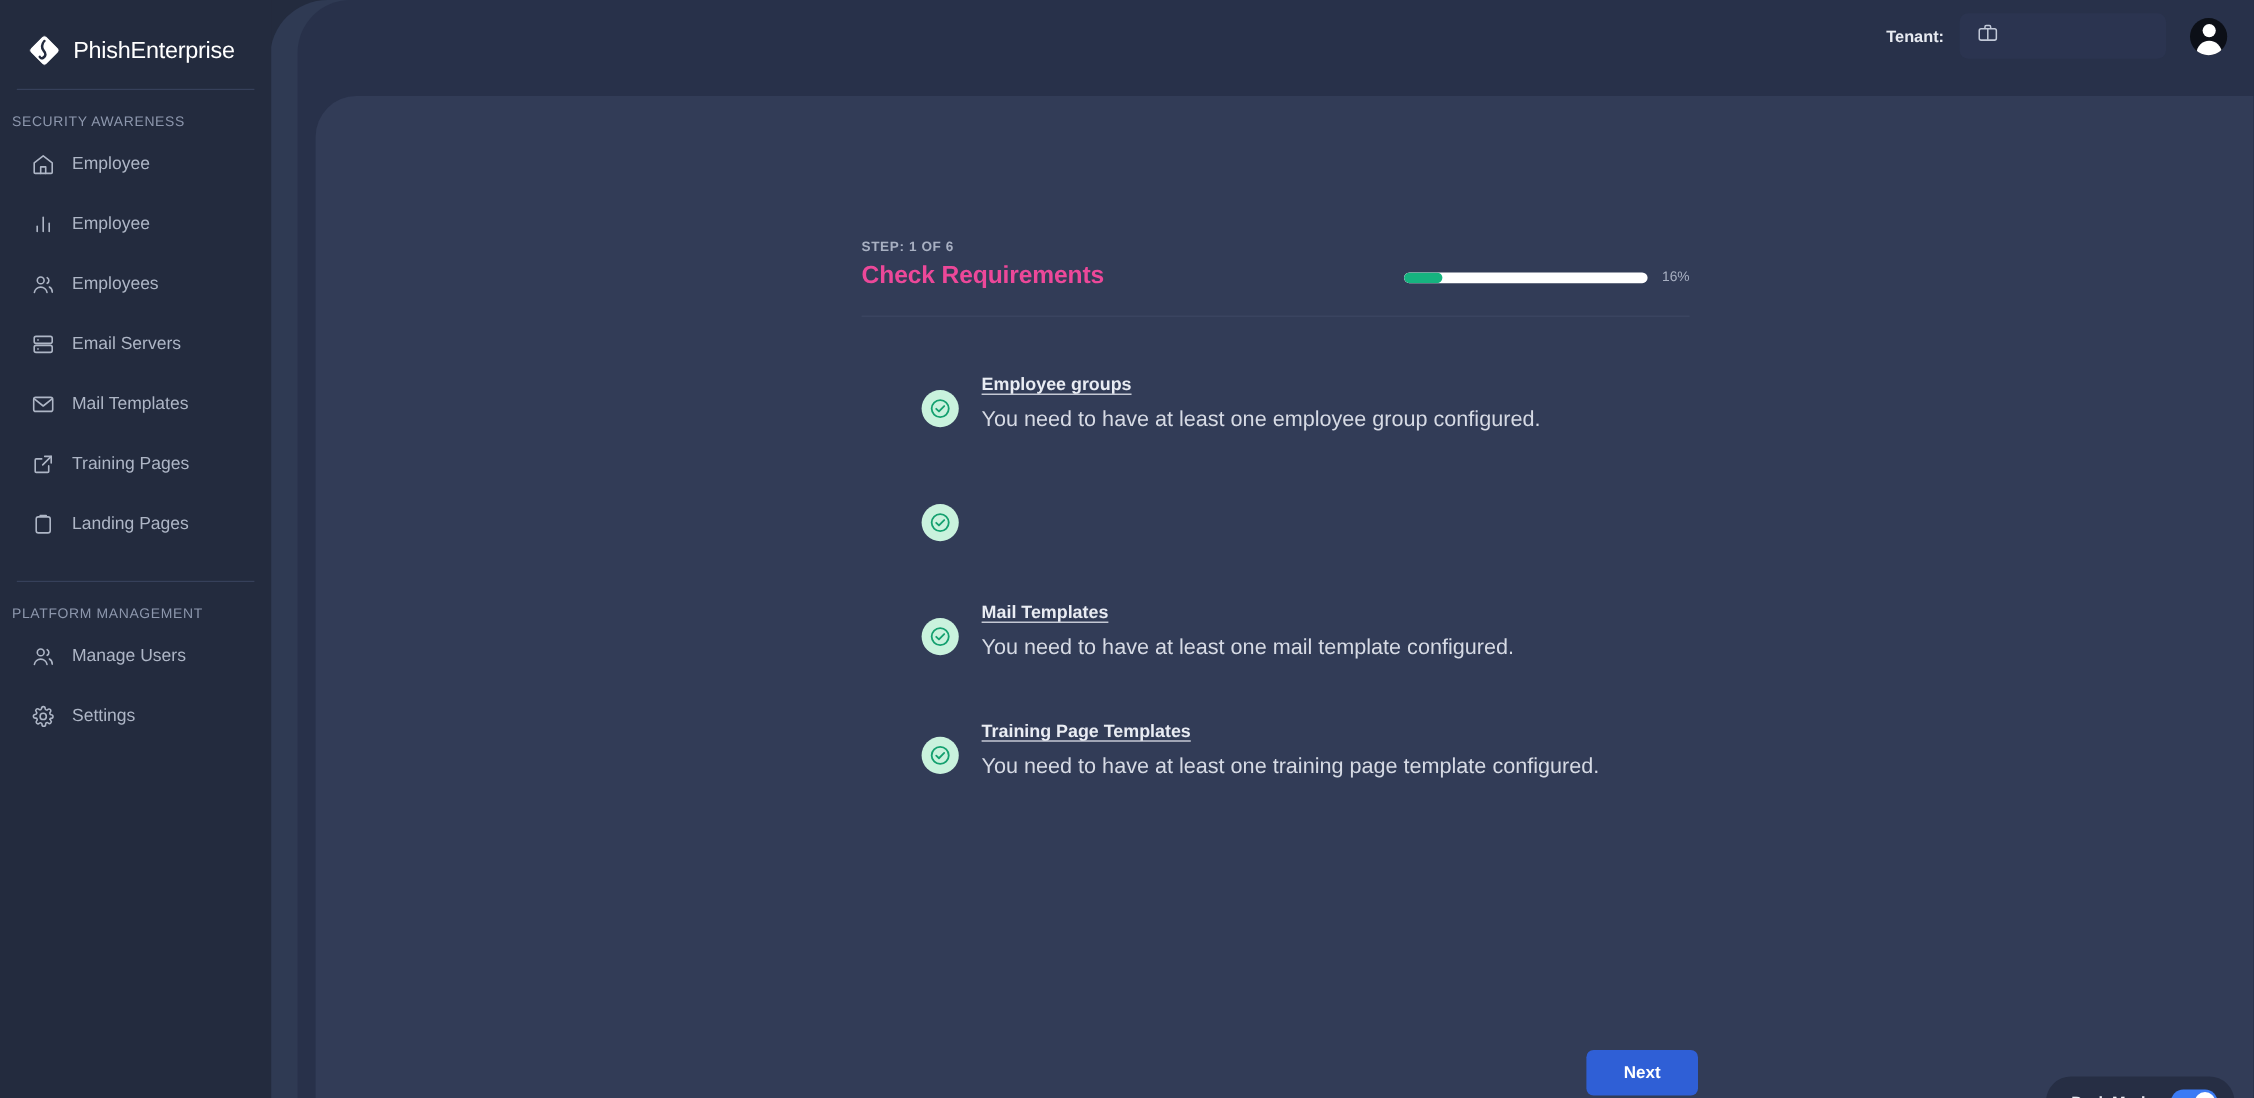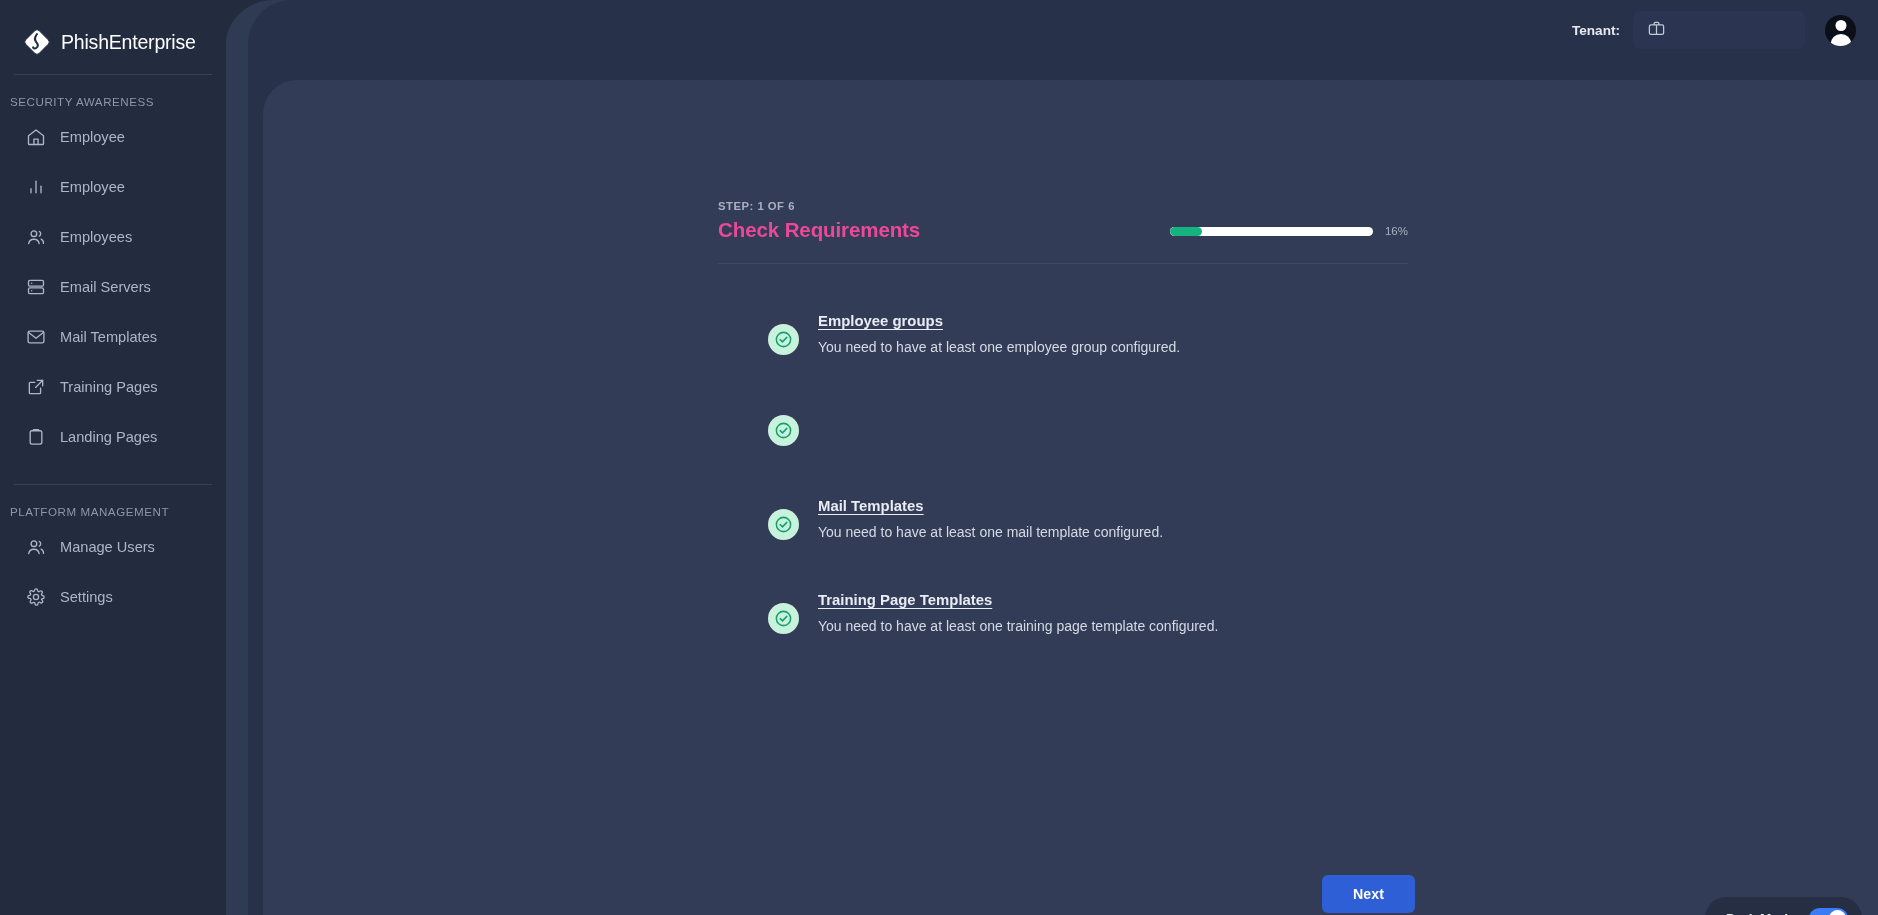--- a/index.html
+++ b/index.html
@@ -222,21 +222,21 @@
   }
   .wiz-rule {
     height: 1px;
     background: #3d4863;
     margin-top: 21px;
   }
 
   .req-list { margin-top: 48px; }
   .req-item {
     display: flex;
-    align-items: flex-end;
+    align-items: center;
     gap: 19px;
     margin-bottom: 51px;
     padding-left: 50px;
   }
   .req-check {
     width: 31px; height: 31px;
     flex: 0 0 31px;
     border-radius: 50%;
     background: #c9f2dd;
     display: flex;
@@ -249,21 +249,21 @@
   .req-title {
     font-size: 14.9px;
     font-weight: 700;
     color: #e9ecf3;
     text-decoration: underline;
     text-underline-offset: 3px;
     cursor: pointer;
     display: inline-block;
   }
   .req-desc {
-    font-size: 14px;
+    font-size: 18px;
     color: #d6dae4;
     margin-top: 9px;
     font-weight: 400;
   }
 
   
   .next-btn {
     position: absolute;
     left: 1322px;
     top: 875px;

